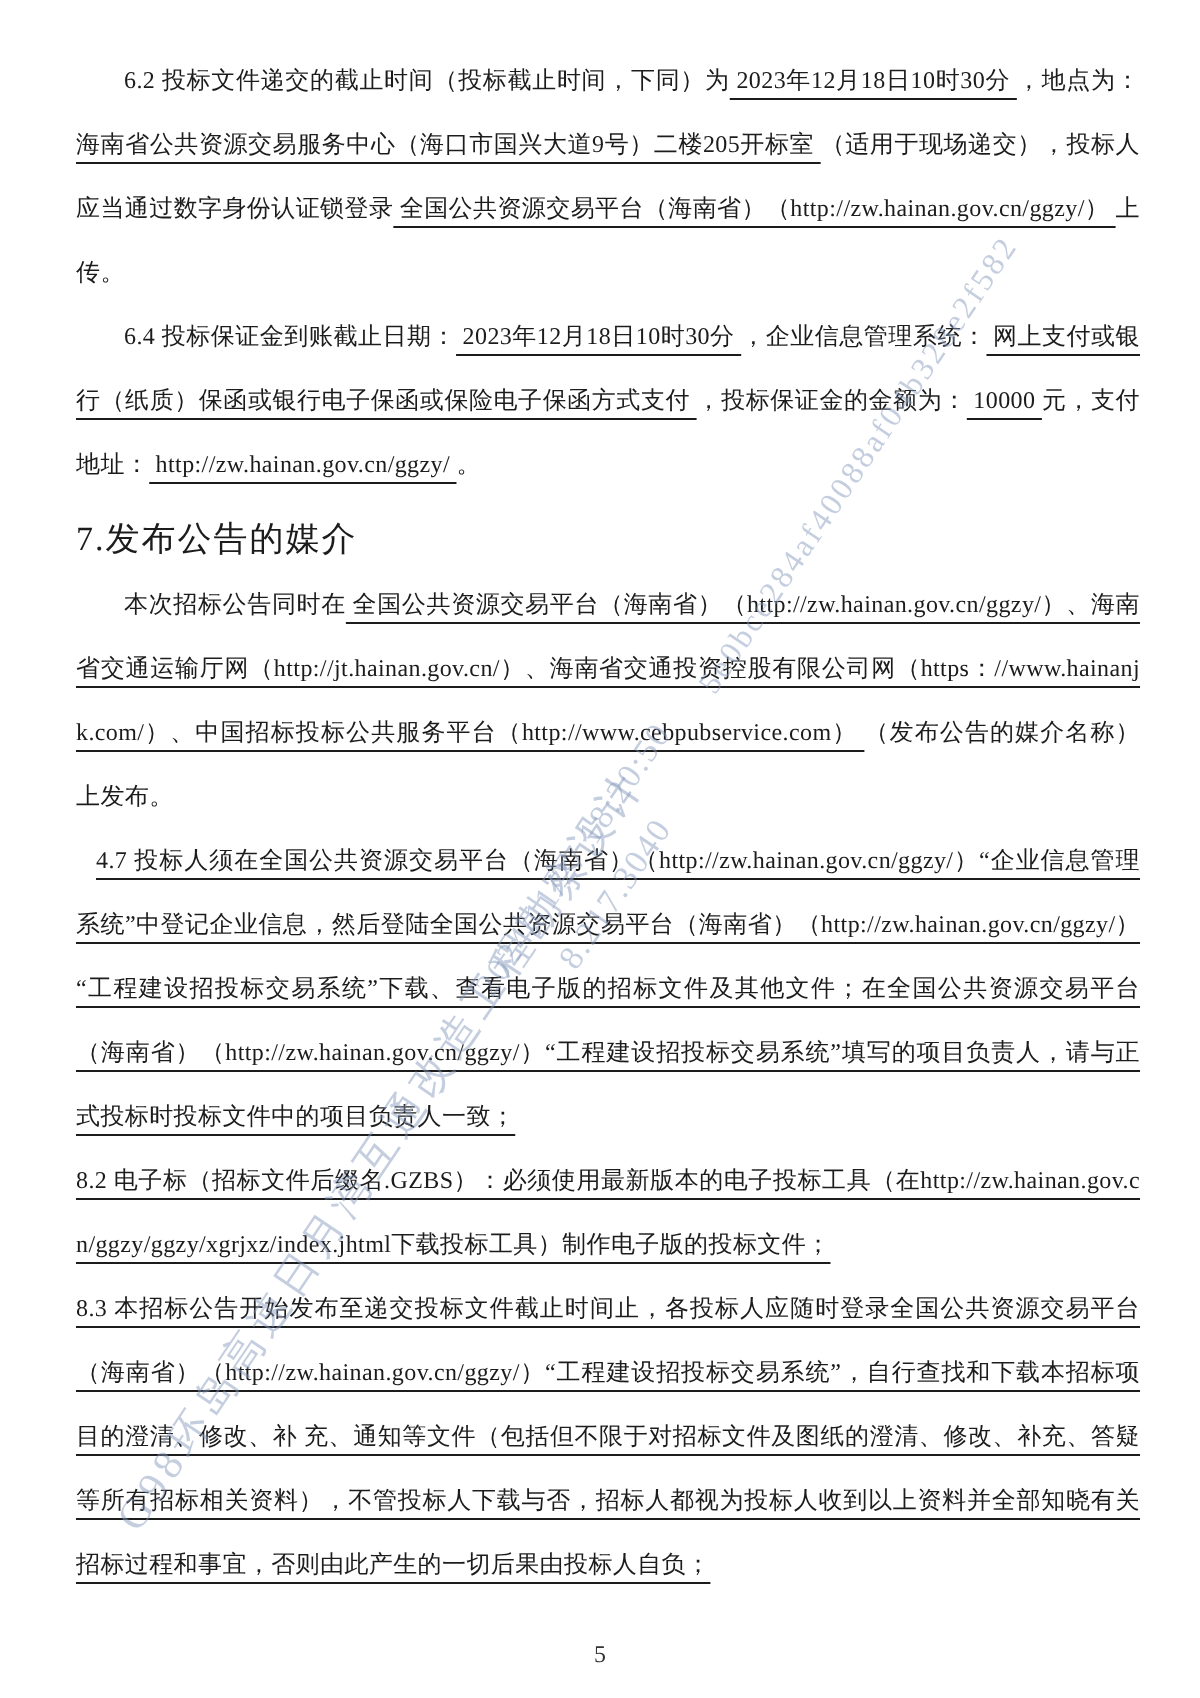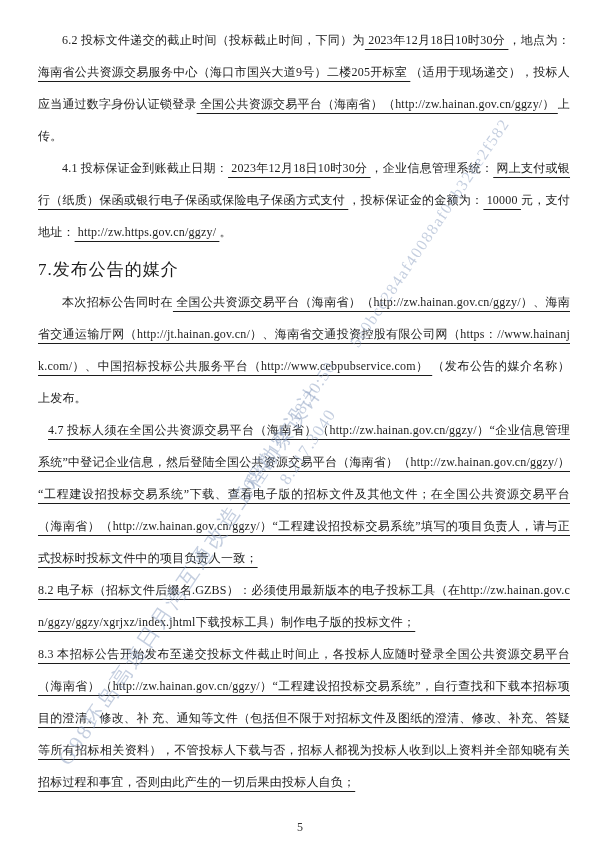--- a/index.html
+++ b/index.html
@@ -84,21 +84,21 @@
 <div class="page">
 
   <div class="content">
 
     <p class="para indent2">
       <span>6.2 投标文件递交的截止时间（投标截止时间，下同）为</span><span class="u"> 2023年12月18日10时30分 </span><span>，地点为：</span><span class="u"> 海南省公共资源交易服务中心（海口市国兴大道9号）二楼205开标室 </span><span>（适用于现场递交），投标人应当通过数字身份认证锁登录</span><span class="u"> 全国公共资源交易平台（海南省）（http://zw.hainan.gov.cn/ggzy/） </span><span>上传。</span>
     </p>
 
 
     <p class="para indent2">
-      <span>4.1 投标保证金到账截止日期：</span><span class="u"> 2023年12月18日10时30分 </span><span>，企业信息管理系统：</span><span class="u"> 网上支付或银行（纸质）保函或银行电子保函或保险电子保函方式支付 </span><span>，投标保证金的金额为：</span><span class="u"> 10000 </span><span>元，支付地址：</span><span class="u"> http://zw.https.gov.cn/ggzy/ </span><span>。</span>
+      <span>6.4 投标保证金到账截止日期：</span><span class="u"> 2023年12月18日10时30分 </span><span>，企业信息管理系统：</span><span class="u"> 网上支付或银行（纸质）保函或银行电子保函或保险电子保函方式支付 </span><span>，投标保证金的金额为：</span><span class="u"> 10000 </span><span>元，支付地址：</span><span class="u"> http://zw.hainan.gov.cn/ggzy/ </span><span>。</span>
     </p>
 
     <h2 class="sect">7.发布公告的媒介</h2>
 
     <p class="para indent2">
       <span>本次招标公告同时在</span><span class="u"> 全国公共资源交易平台（海南省）（http://zw.hainan.gov.cn/ggzy/）、海南省交通运输厅网（http://jt.hainan.gov.cn/）、海南省交通投资控股有限公司网（https：//www.hainanjk.com/）、中国招标投标公共服务平台（http://www.cebpubservice.com） </span><span>（发布公告的媒介名称）上发布。</span>
     </p>
 
 
     <p class="para indent1">

